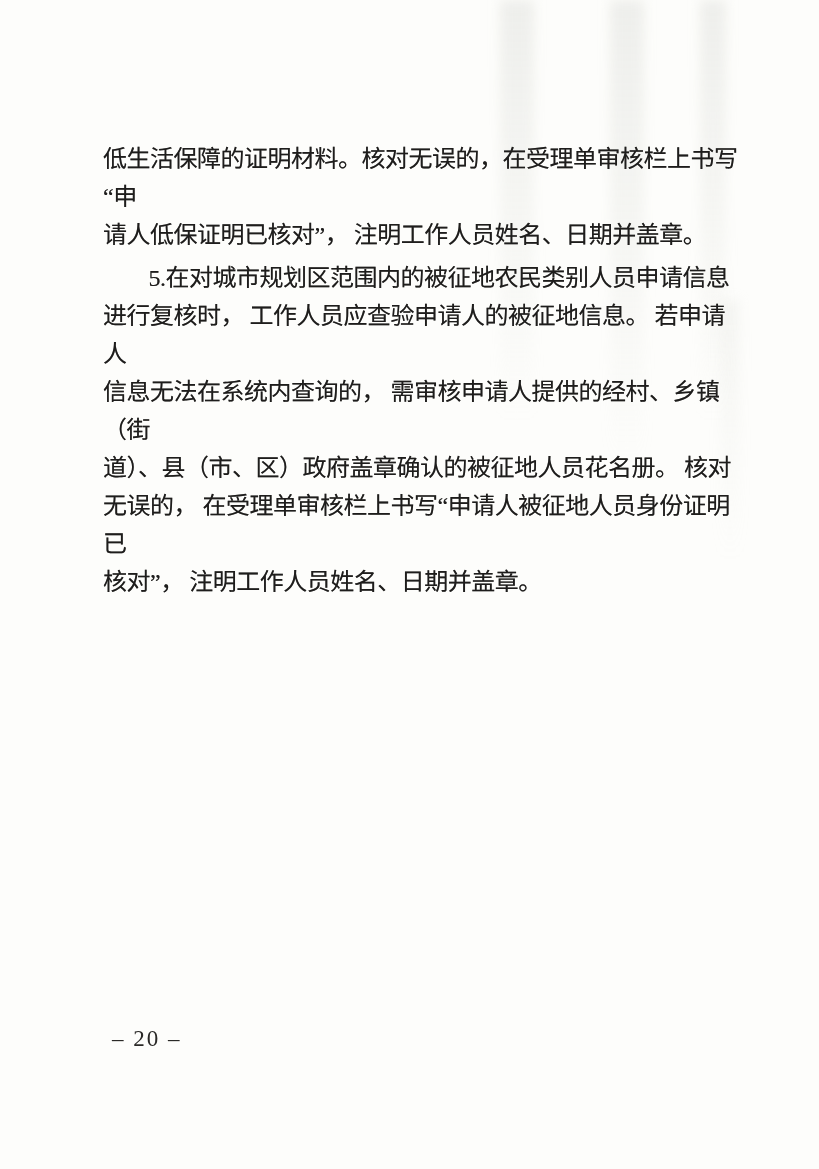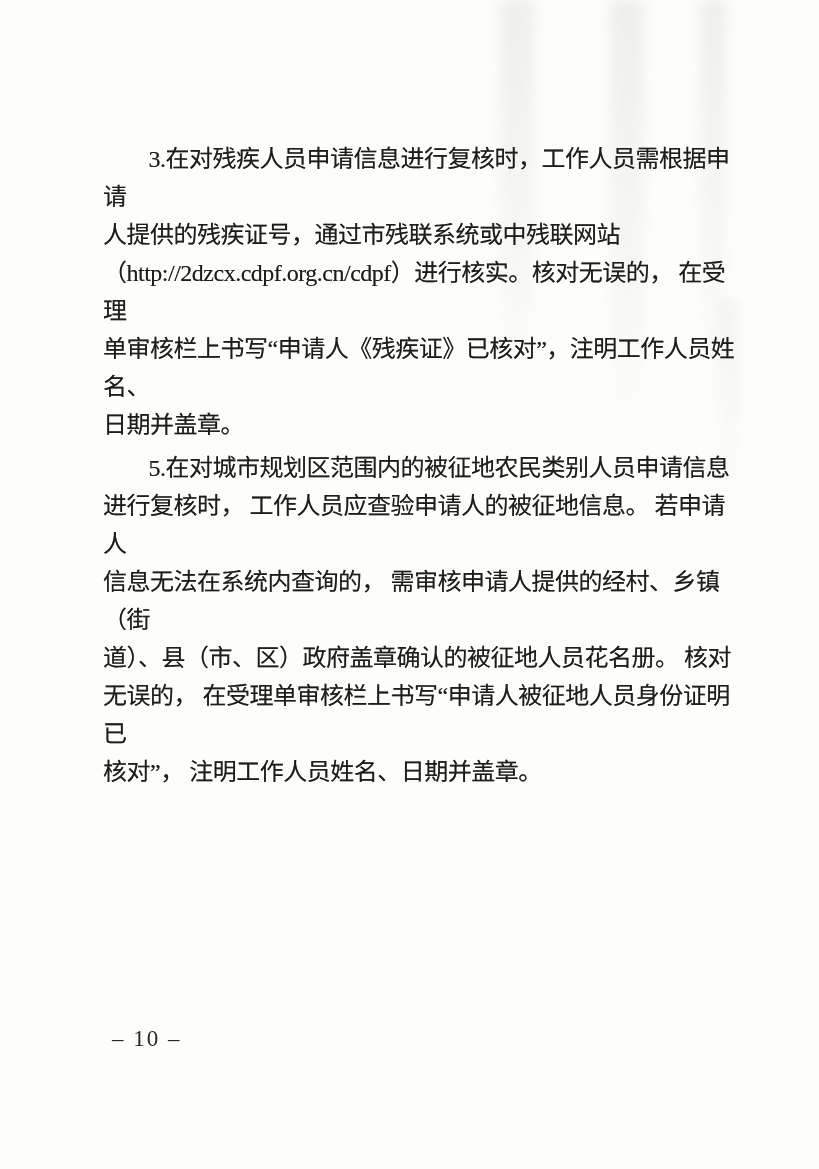--- a/index.html
+++ b/index.html
@@ -70,26 +70,23 @@
 
 <div class="streaks">
   <div class="streak s1"></div>
   <div class="streak s2"></div>
   <div class="streak s3"></div>
 
   <div class="streak s6"></div>
 </div>
 
 <main class="text-block">
-  <p class="indent">3.在对残疾人员申请信息进行复核时，工作人员需根据申请
-人提供的残疾证号，通过市残联系统或中残联网站
-（http://2dzcx.cdpf.org.cn/cdpf）进行核实。核对无误的， 在受理
-单审核栏上书写“申请人《残疾证》已核对”，注明工作人员姓名、
-日期并盖章。</p>
+  <p>低生活保障的证明材料。核对无误的，在受理单审核栏上书写“申
+请人低保证明已核对”， 注明工作人员姓名、日期并盖章。</p>
   <p class="indent">5.在对城市规划区范围内的被征地农民类别人员申请信息
 进行复核时， 工作人员应查验申请人的被征地信息。 若申请人
 信息无法在系统内查询的， 需审核申请人提供的经村、乡镇（街
 道）、县（市、区）政府盖章确认的被征地人员花名册。 核对
 无误的， 在受理单审核栏上书写“申请人被征地人员身份证明已
 核对”， 注明工作人员姓名、日期并盖章。</p>
 </main>
 
-<div class="page-number">– 10 –</div>
+<div class="page-number">– 20 –</div>
 
 </body></html>

